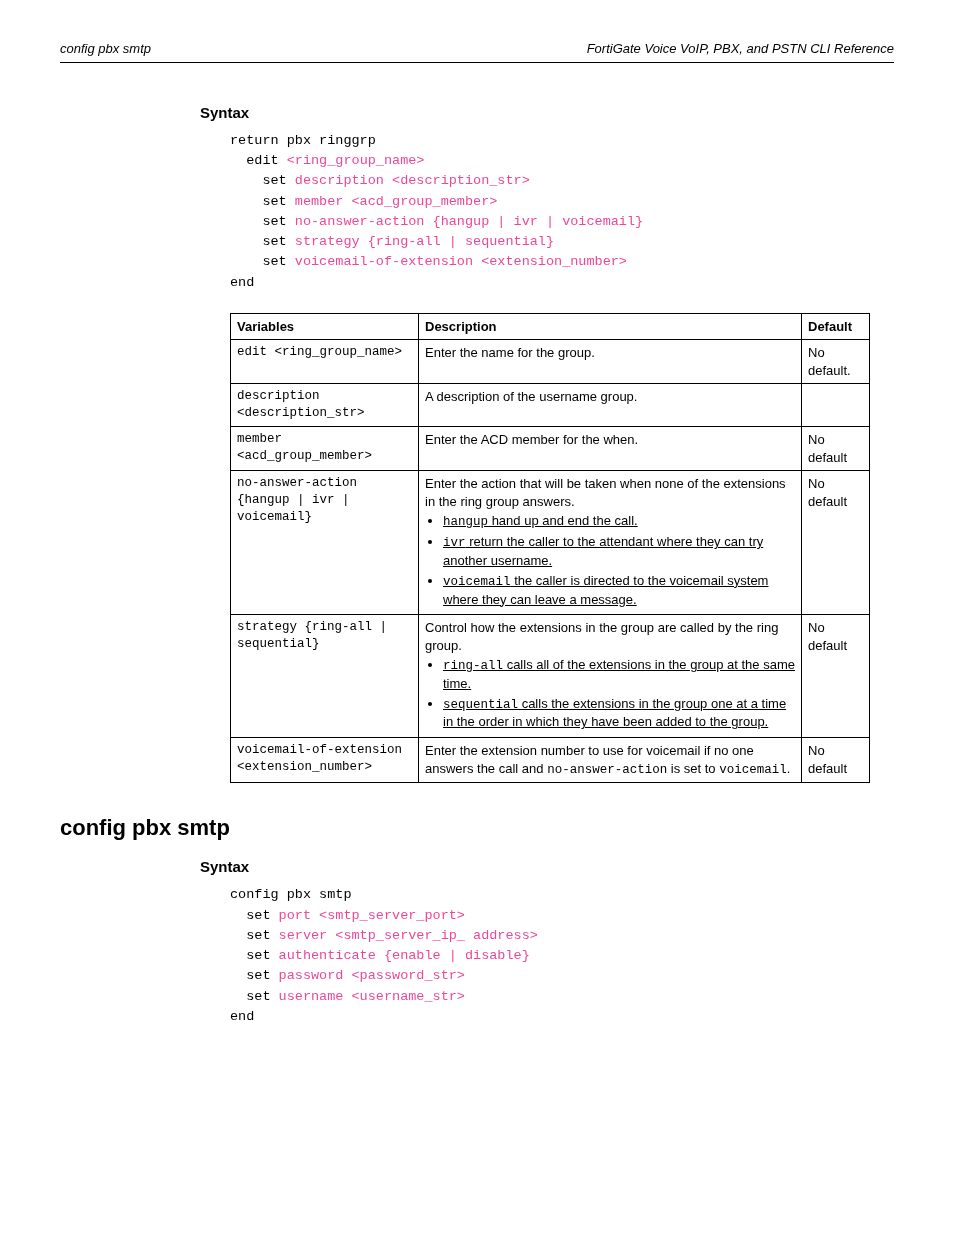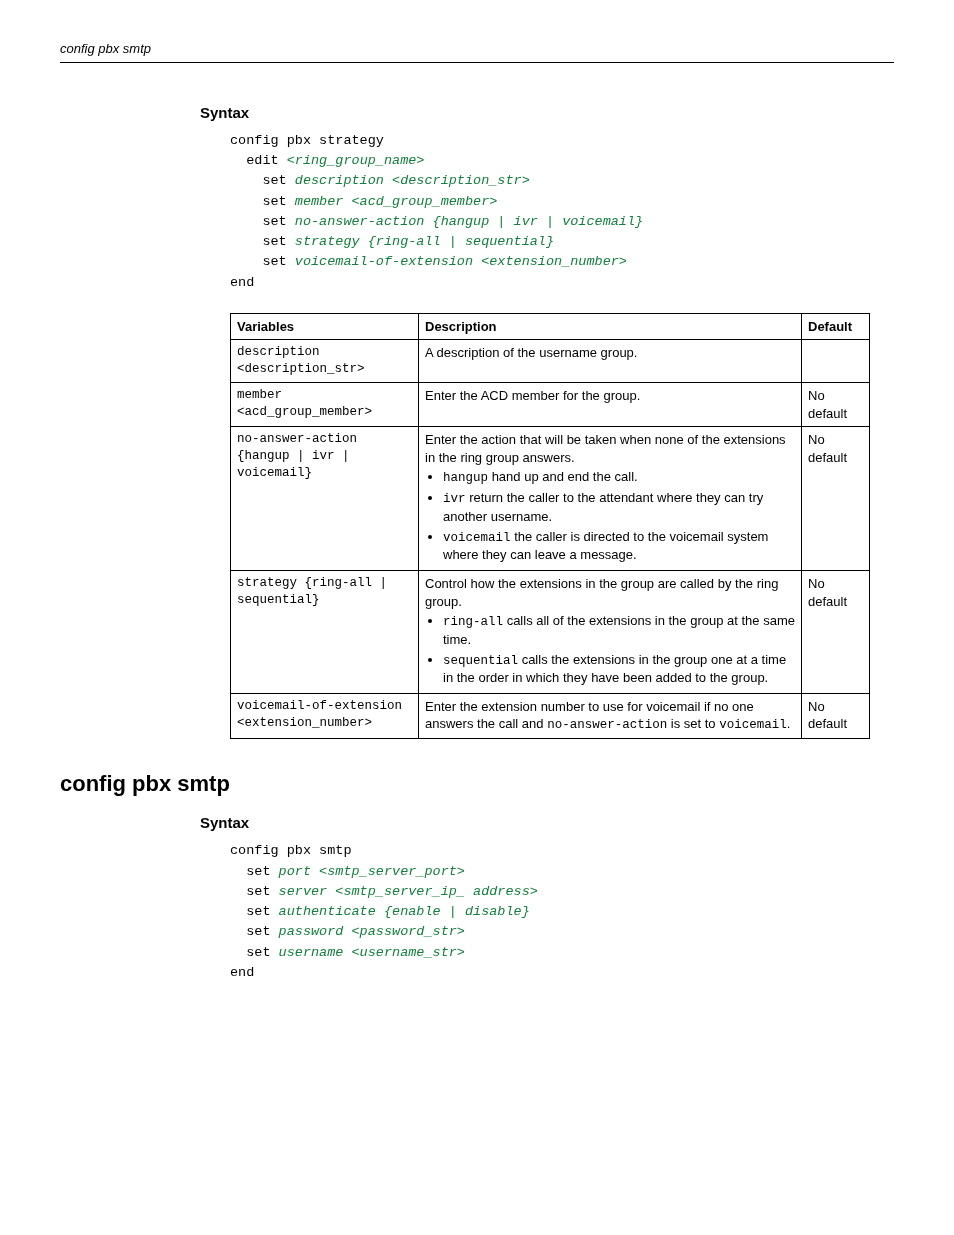--- a/index.html
+++ b/index.html
@@ -29,21 +29,21 @@
     font-size: 15px;
     margin: 0 0 8px 0;
   }
   pre.code {
     font-family: "Courier New", monospace;
     font-size: 13.5px;
     margin: 0 0 20px 30px;
     white-space: pre;
     line-height: 1.5;
   }
-  .kw { color: #15803d; font-style: italic; }
+  .kw { color: #ec4899; }
   table.vars {
     border-collapse: collapse;
     width: 640px;
     margin-left: 30px;
     margin-bottom: 30px;
     font-size: 13px;
   }
   table.vars th, table.vars td {
     border: 1px solid #000;
     padding: 4px 6px;
@@ -56,67 +56,74 @@
   .mono {
     font-family: "Courier New", monospace;
     font-size: 12.5px;
   }
   ul.tight {
     margin: 2px 0 2px 0;
     padding-left: 18px;
   }
   ul.tight li {
     margin-bottom: 2px;
+    text-decoration: underline;
   }
   h2.section {
     font-size: 22px;
     font-weight: bold;
     margin: 10px 0 14px 0;
   }
   p.body {
     margin: 0 0 16px 30px;
     max-width: 610px;
     line-height: 1.4;
   }
 </style>
 </head>
 <body>
 
 <div class="header-row">
   <span>config pbx smtp</span>
+  <span>FortiGate Voice VoIP, PBX, and PSTN CLI Reference</span>
 </div>
 
 <div class="content">
 
   <h3 class="syntax">Syntax</h3>
 
-  <pre class="code"><span>config pbx strategy</span>
+  <pre class="code"><span>return pbx ringgrp</span>
 <span>  edit </span><span class="kw">&lt;ring_group_name&gt;</span>
 <span>    set </span><span class="kw">description &lt;description_str&gt;</span>
 <span>    set </span><span class="kw">member &lt;acd_group_member&gt;</span>
 <span>    set </span><span class="kw">no-answer-action {hangup | ivr | voicemail}</span>
 <span>    set </span><span class="kw">strategy {ring-all | sequential}</span>
 <span>    set </span><span class="kw">voicemail-of-extension &lt;extension_number&gt;</span>
 <span>end</span></pre>
 
   <table class="vars">
     <tbody>
         <tr>
       <th style="width:175px">Variables</th>
       <th>Description</th>
       <th style="width:55px">Default</th>
     </tr>
     <tr>
+      <td class="mono">edit &lt;ring_group_name&gt;</td>
+      <td>Enter the name for the group.</td>
+      <td>No default.</td>
+    </tr>
+    <tr>
       <td class="mono">description &lt;description_str&gt;</td>
       <td>A description of the username group.</td>
       <td></td>
     </tr>
     <tr>
       <td class="mono">member &lt;acd_group_member&gt;</td>
-      <td>Enter the ACD member for the group.</td>
+      <td>Enter the ACD member for the when.</td>
       <td>No default</td>
     </tr>
     <tr>
       <td class="mono">no-answer-action {hangup | ivr | voicemail}</td>
       <td>
         <span>Enter the action that will be taken when none of the extensions in the ring group answers.</span>
         <ul class="tight">
           <li><span class="mono">hangup</span><span> hand up and end the call.</span></li>
           <li><span class="mono">ivr</span><span> return the caller to the attendant where they can try another username.</span></li>
           <li><span class="mono">voicemail</span><span> the caller is directed to the voicemail system where they can leave a message.</span></li>

